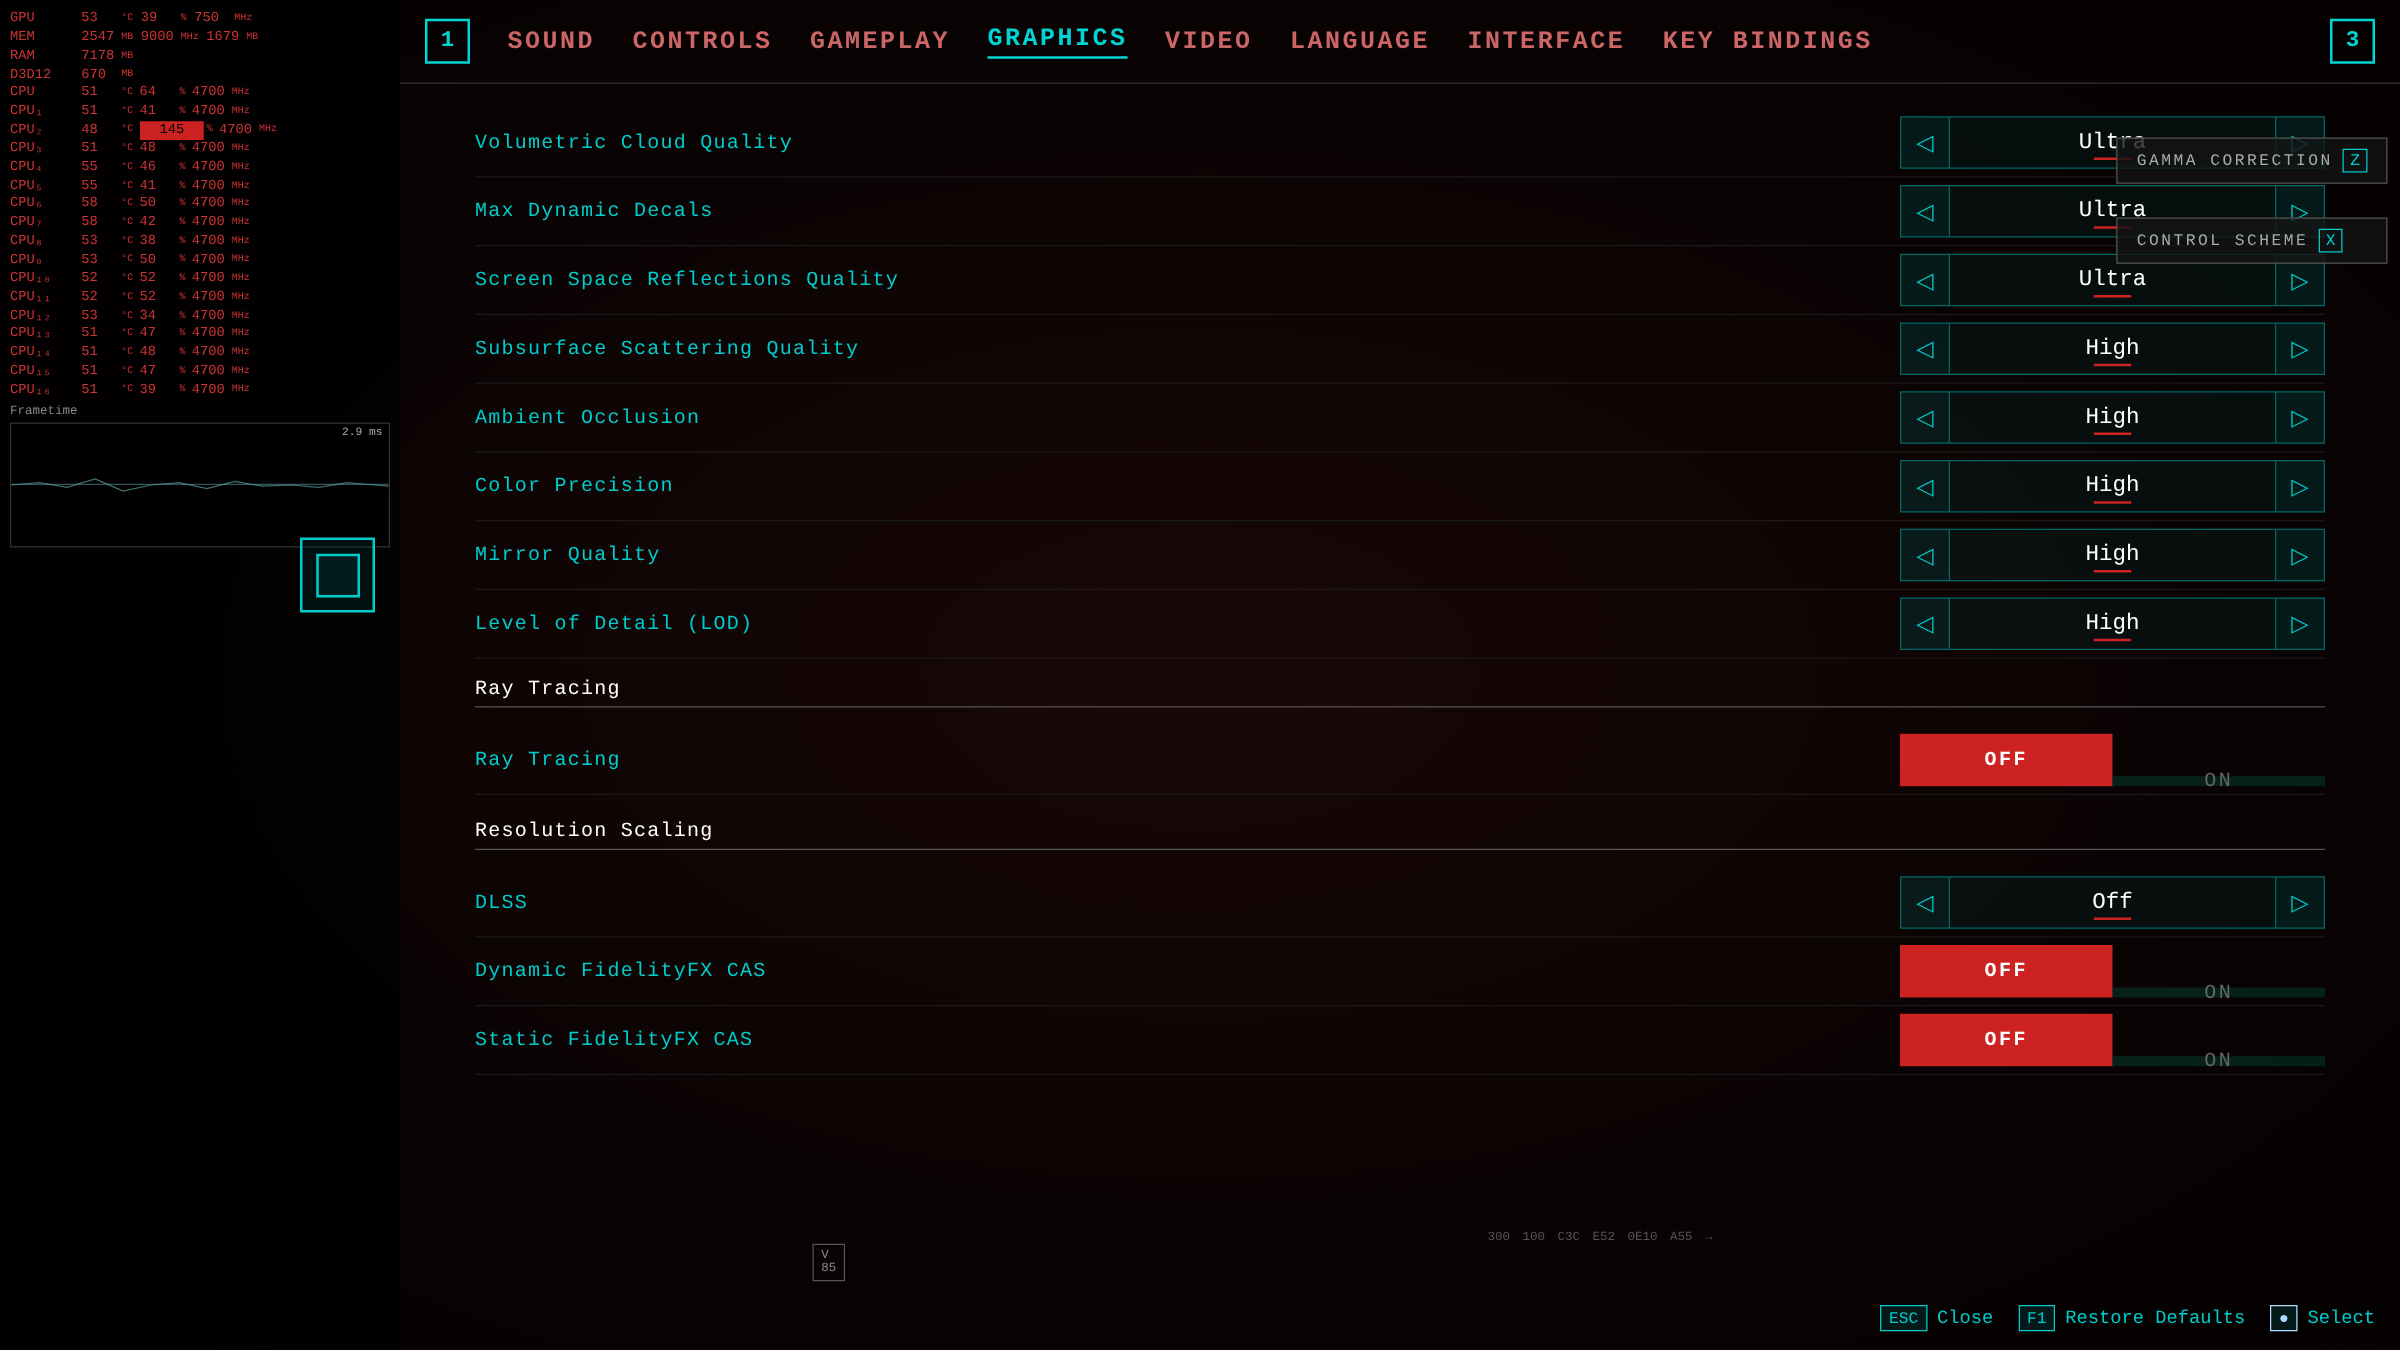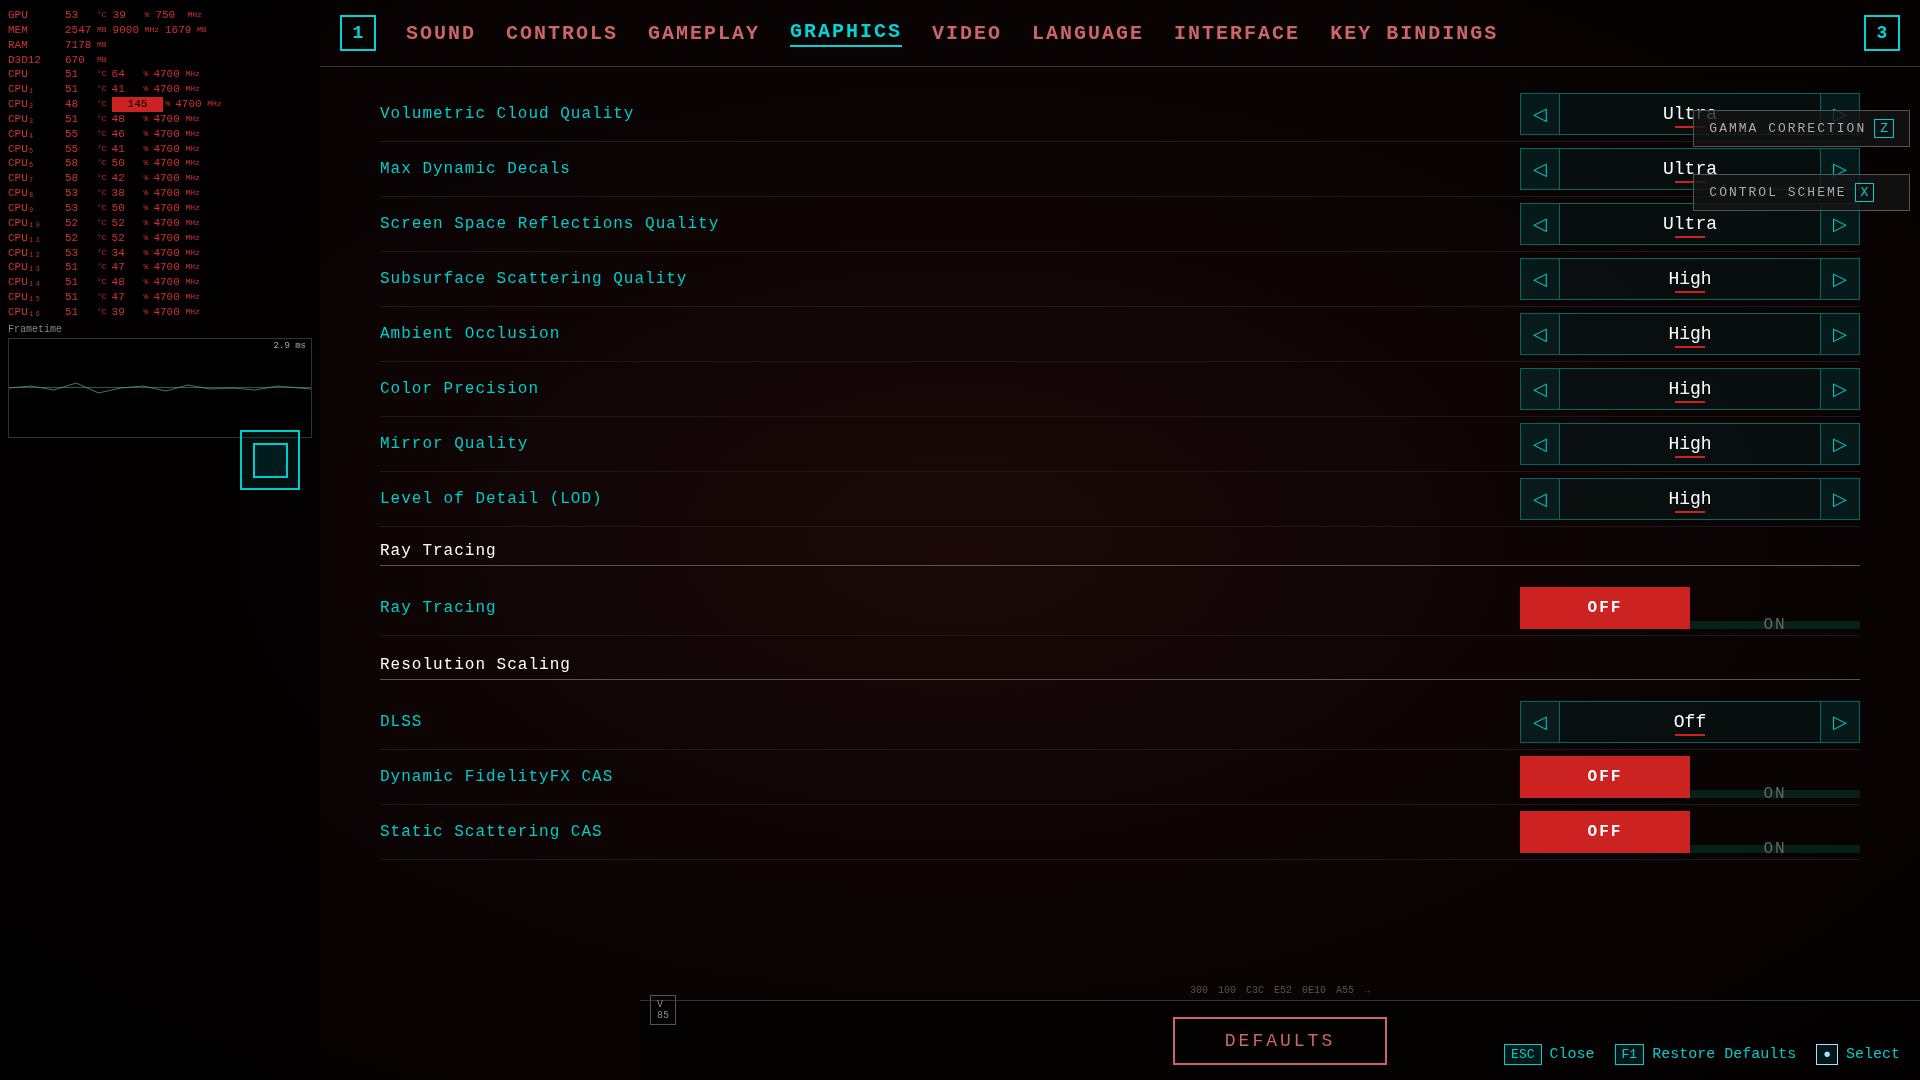--- a/index.html
+++ b/index.html
@@ -739,33 +739,30 @@
 
       <div class="setting-row">
         <span class="setting-label">Dynamic FidelityFX CAS</span>
         <div class="toggle-control">
           <div class="toggle-off">OFF</div>
           <div class="toggle-on">ON</div>
         </div>
       </div>
 
       <div class="setting-row">
-        <span class="setting-label">Static Scattering CAS</span>
+        <span class="setting-label">Static FidelityFX CAS</span>
         <div class="toggle-control">
           <div class="toggle-off">OFF</div>
           <div class="toggle-on">ON</div>
         </div>
       </div>
     </div>
 
   </div>
 
-  <div class="bottom-bar">
-    <button class="defaults-btn">DEFAULTS</button>
-  </div>
 
   <div class="debug-bar">
     <span class="debug-item">300</span>
     <span class="debug-item">100</span>
     <span class="debug-item">C3C</span>
     <span class="debug-item">E52</span>
     <span class="debug-item">0E10</span>
     <span class="debug-item">A55</span>
     <span class="debug-item">→</span>
   </div>

